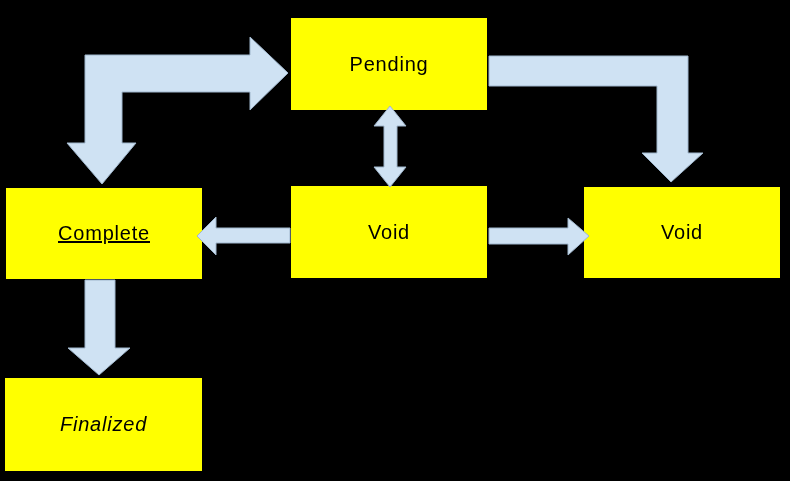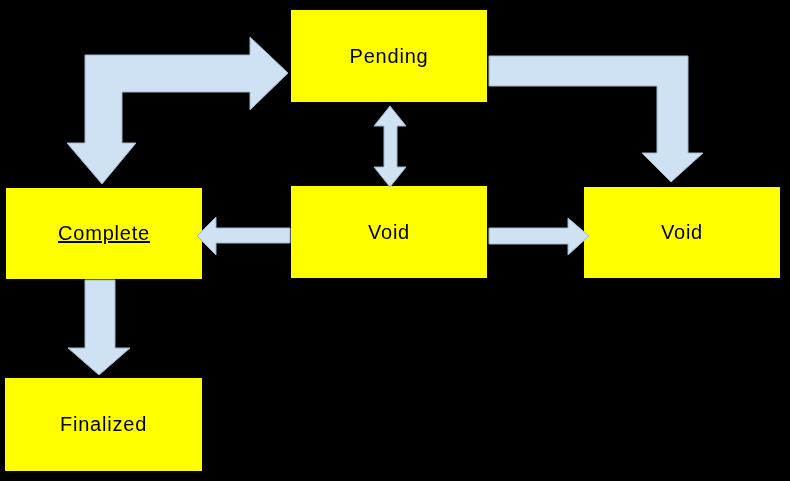--- a/index.html
+++ b/index.html
@@ -47,37 +47,37 @@
     stroke:var(--arrow_stroke);
     stroke-width:1;
     stroke-linejoin:miter;
   }
 </style>
 </head>
 <body>
 
 <div class="canvas">
 
-  <div class="node" style="left:290px;top:9px;width:198px;height:94px;">
+  <div class="node" style="left:290px;top:17px;width:198px;height:94px;">
     <span>Pending</span>
   </div>
 
   <div class="node" style="left:5px;top:187px;width:198px;height:93px;text-decoration:underline;">
     <span>Complete</span>
   </div>
 
   <div class="node" style="left:290px;top:185px;width:198px;height:94px;">
     <span>Void</span>
   </div>
 
   <div class="node" style="left:583px;top:186px;width:198px;height:93px;">
     <span>Void</span>
   </div>
 
-  <div class="node" style="left:4px;top:377px;width:199px;height:95px;">
+  <div class="node" style="left:4px;top:377px;width:199px;height:95px;font-style:italic;">
     <span>Finalized</span>
   </div>
 
   <svg class="arrow-layer" viewBox="0 0 790 481" xmlns="http://www.w3.org/2000/svg">
 
     <polygon class="arrow" points="85,55 250,55 250,37 288,73 250,110 250,92 122,92 122,143 136,143 102,184 67,143 85,143"></polygon>
 
     <polygon class="arrow" points="390,106 406,126 397,126 397,167 406,167 390,187 374,167 384,167 384,126 374,126"></polygon>
 
     <polygon class="arrow" points="489,56 688,56 688,153 703,153 671,182 642,153 657,153 657,86 489,86"></polygon>

